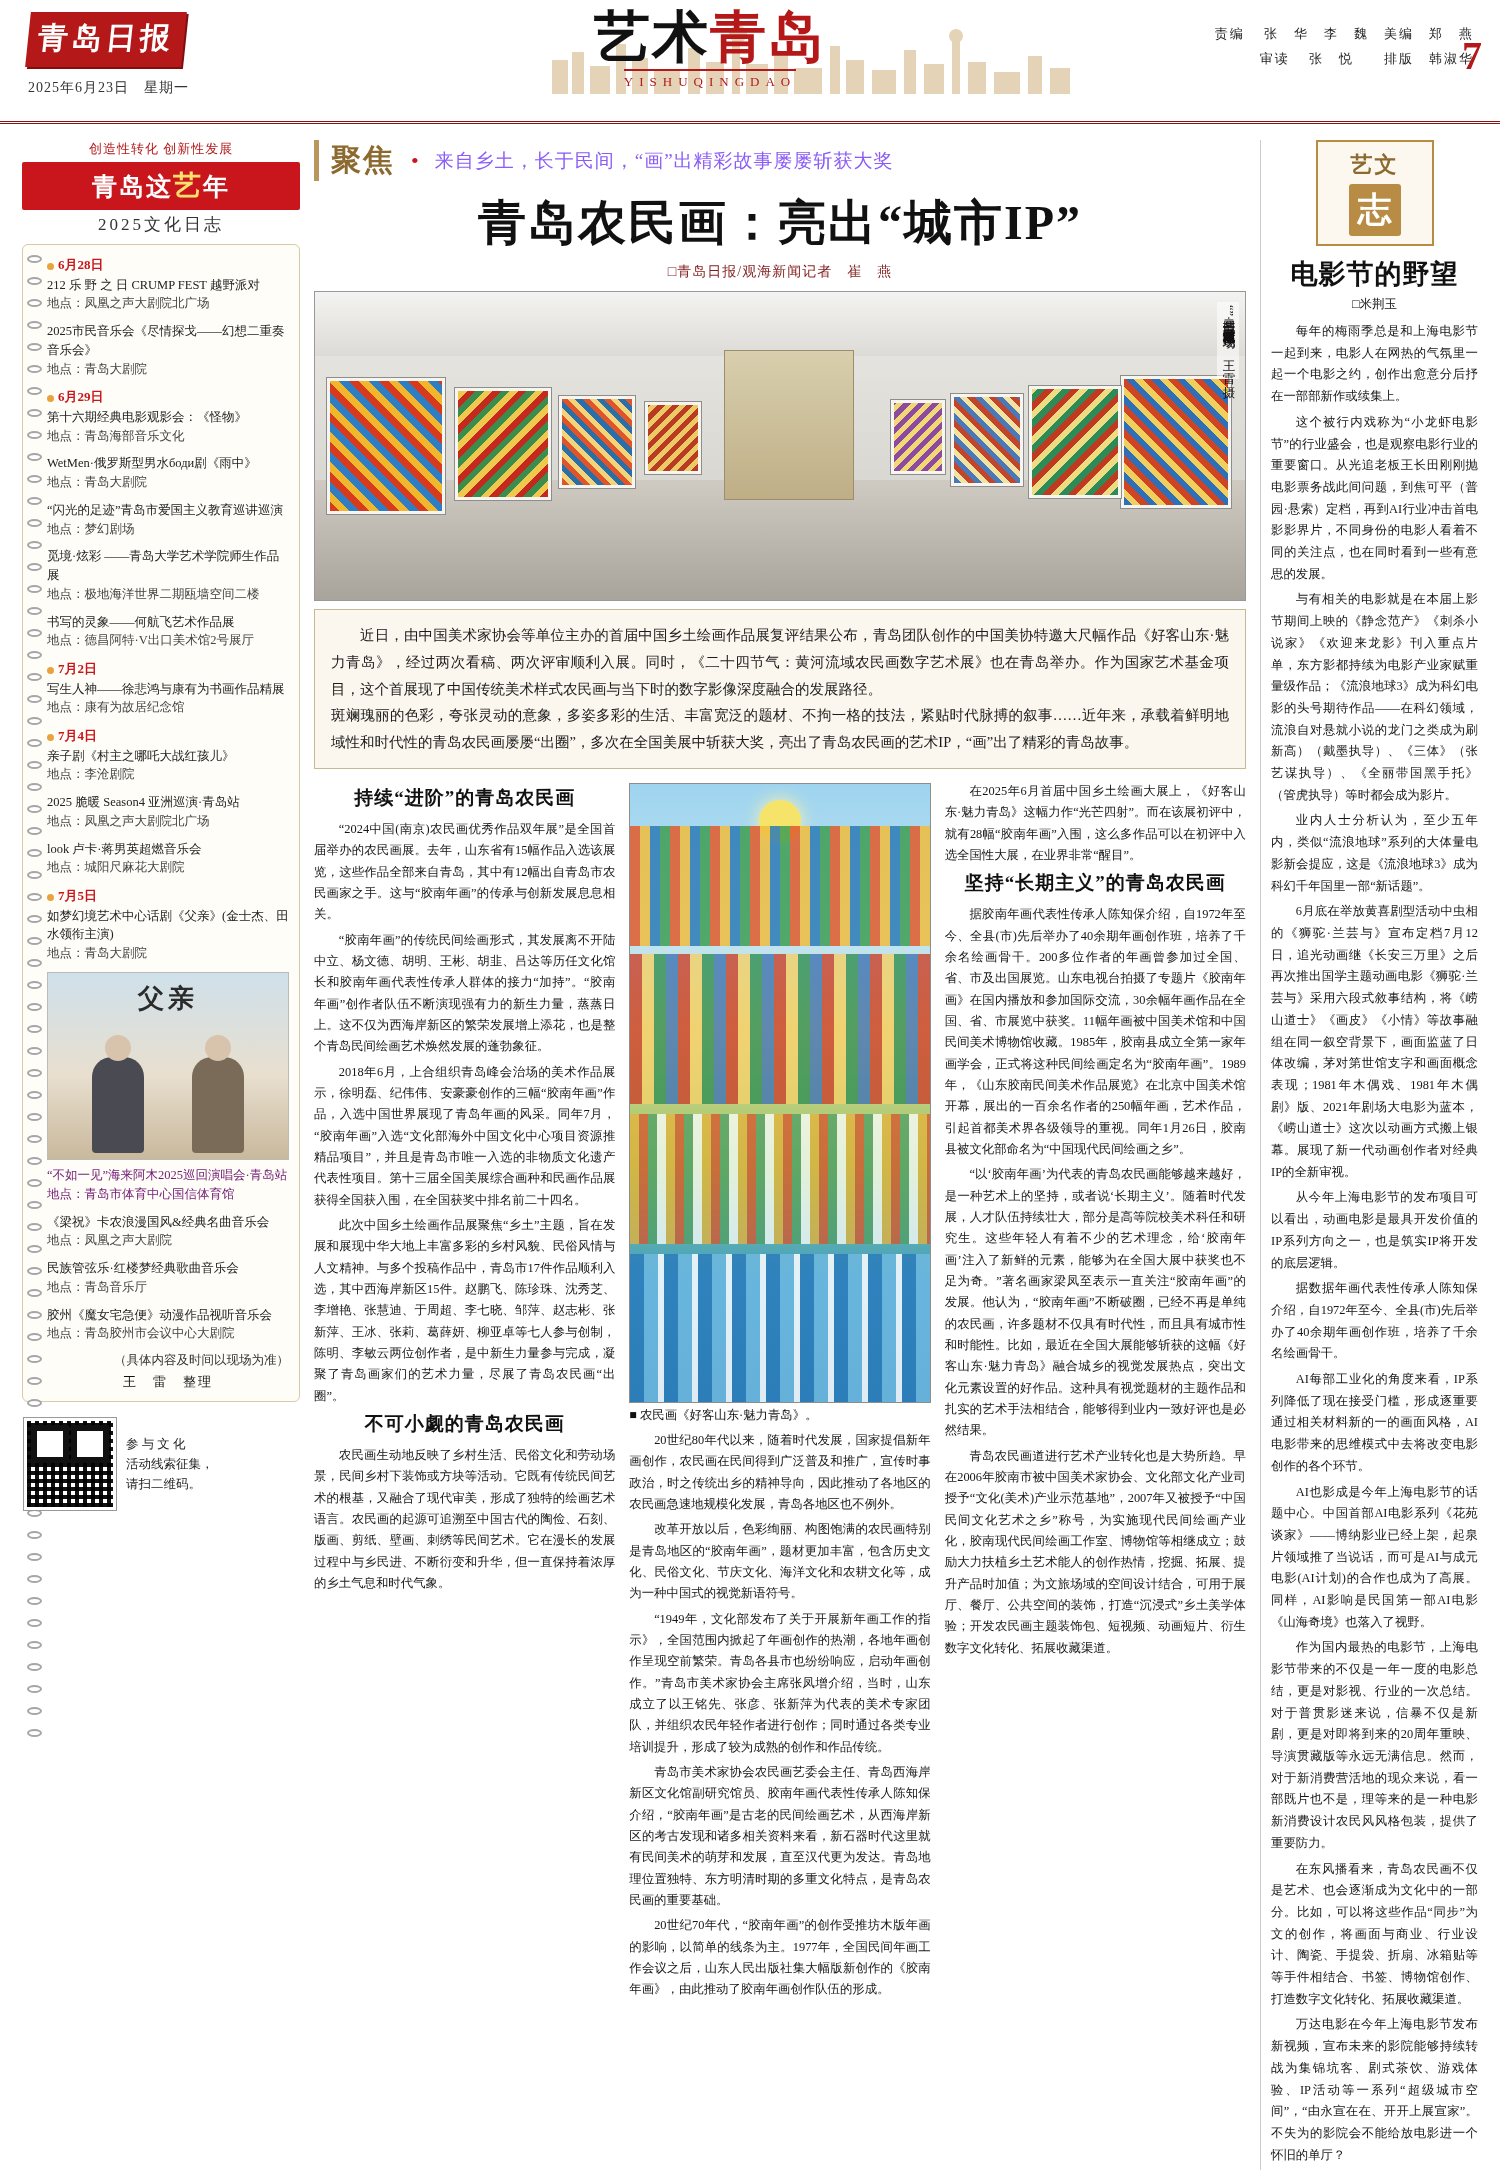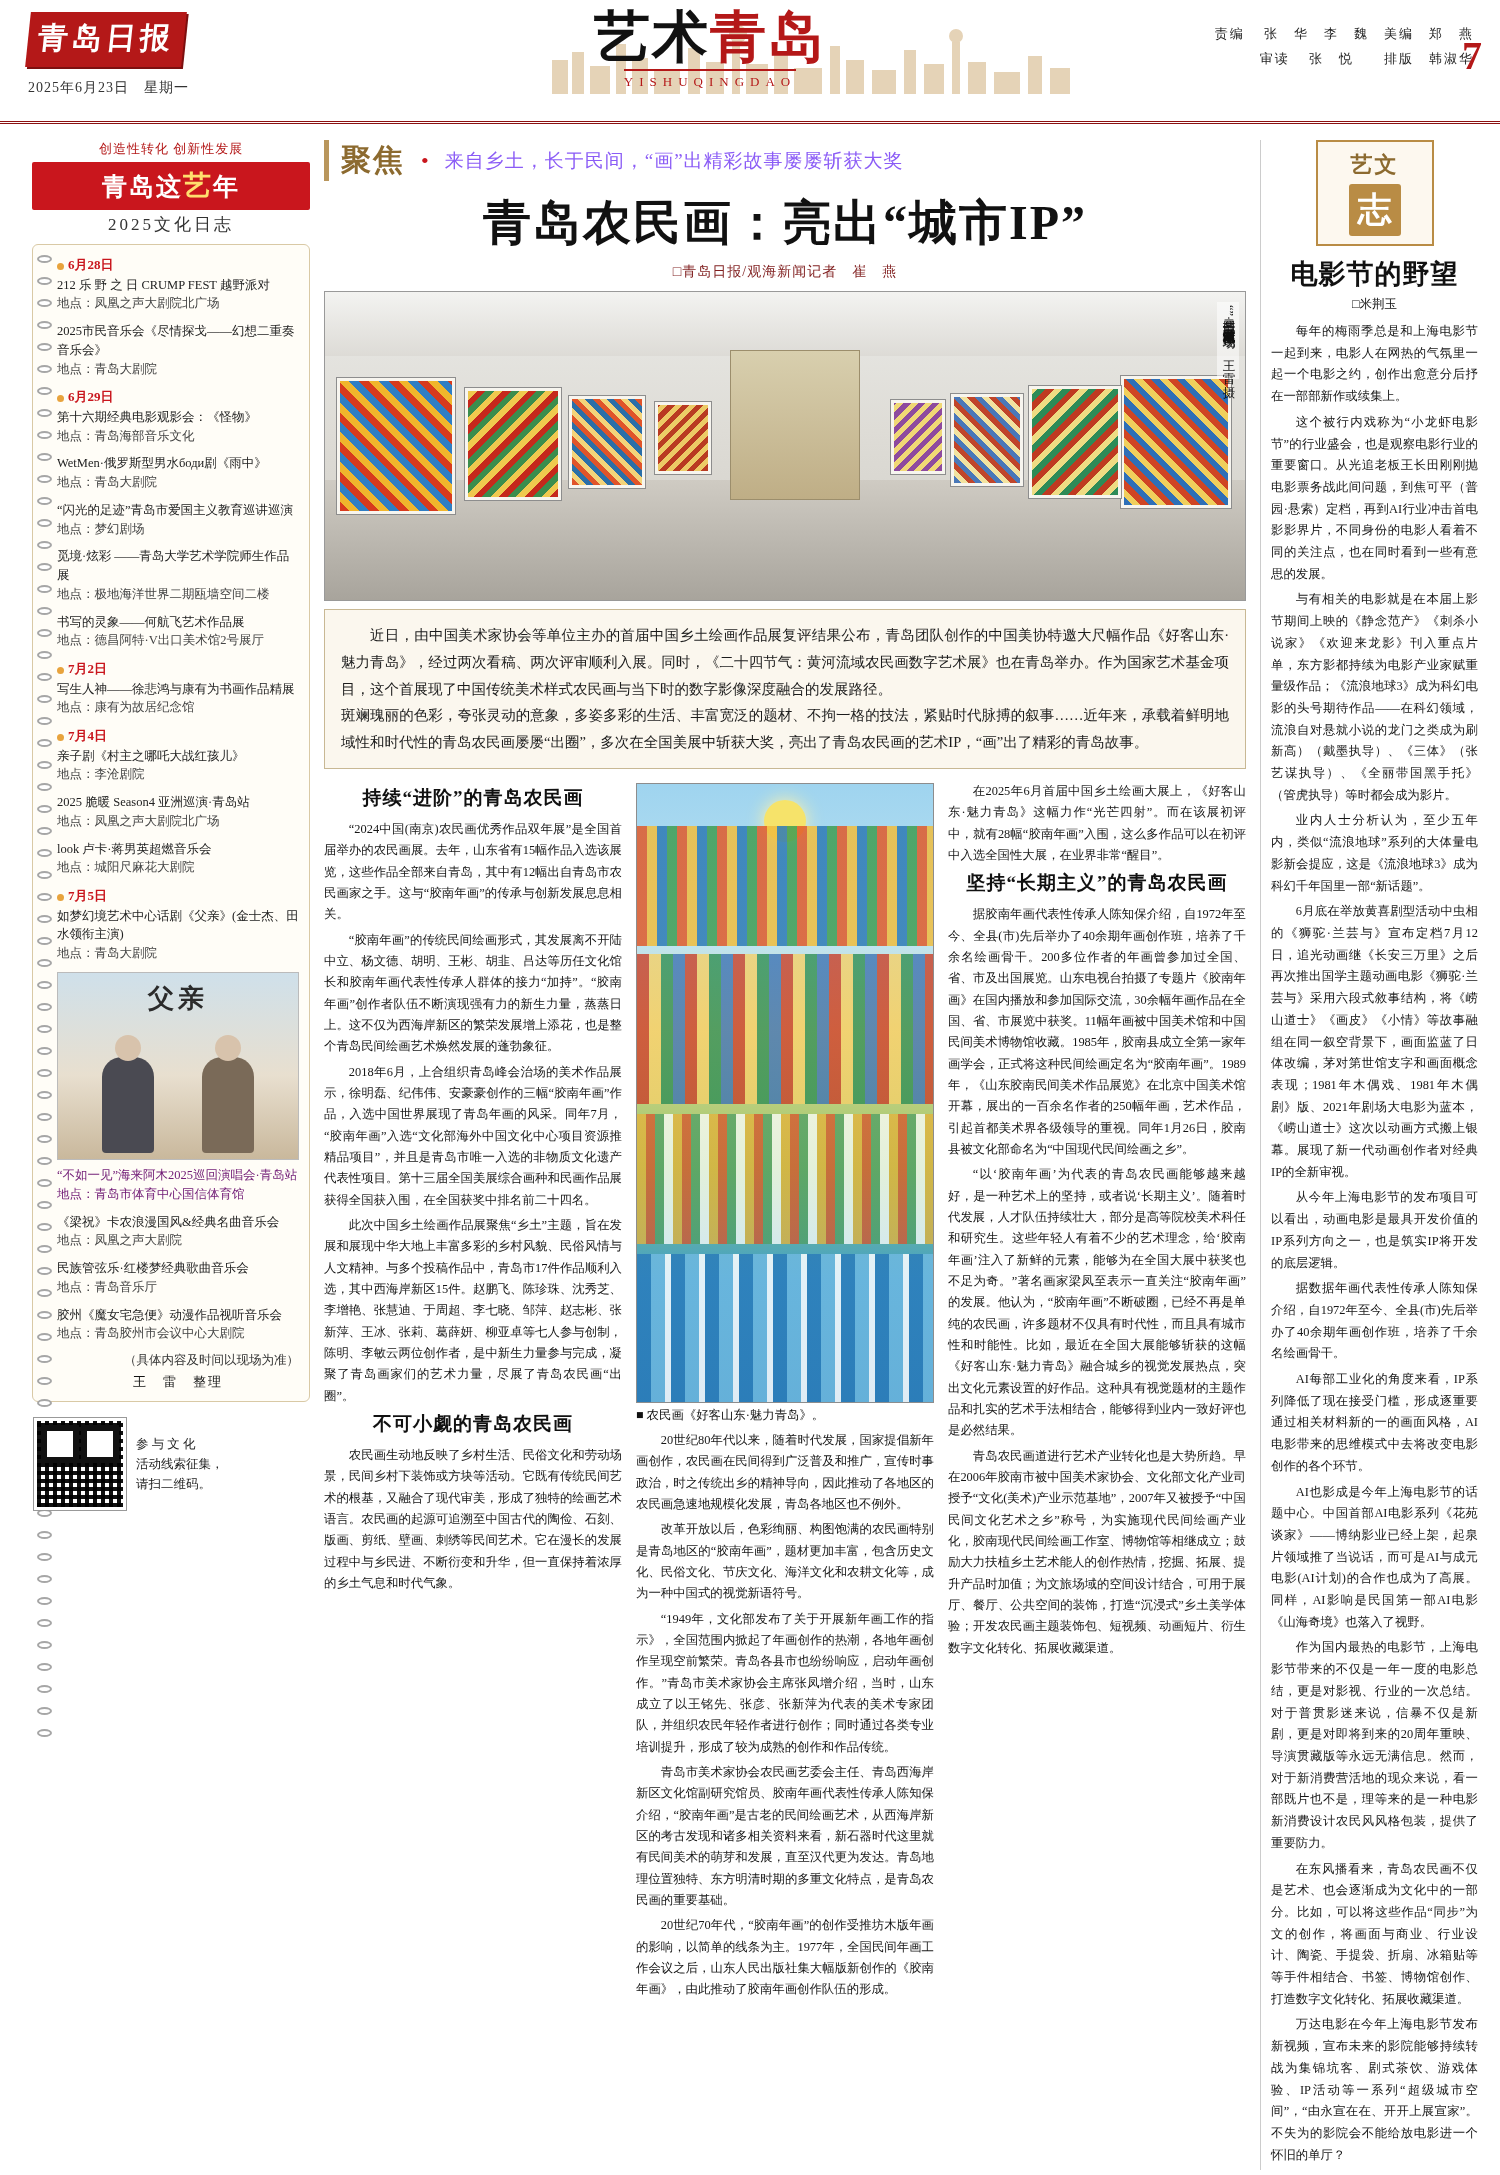--- a/index.html
+++ b/index.html
@@ -106,21 +106,21 @@
     color: #b41818;
     font-family: "Liberation Serif", serif;
   }
 
   
   .content {
     display: flex;
     padding: 16px 22px 0 22px;
     gap: 14px;
   }
-  .col-left { width: 278px; flex: none; margin-left: 10px; }
+  .col-left { width: 278px; flex: none; }
   .col-mid { flex: 1; min-width: 0; }
   .col-right { width: 218px; flex: none; padding-left: 10px; border-left: 1px solid #ccc;}
 
   
   .left-head {
     text-align: center;
     margin-bottom: 6px;
   }
   .lh-line1 { font-size: 13px; color: #b41818; letter-spacing: 1px; }
   .lh-banner {

